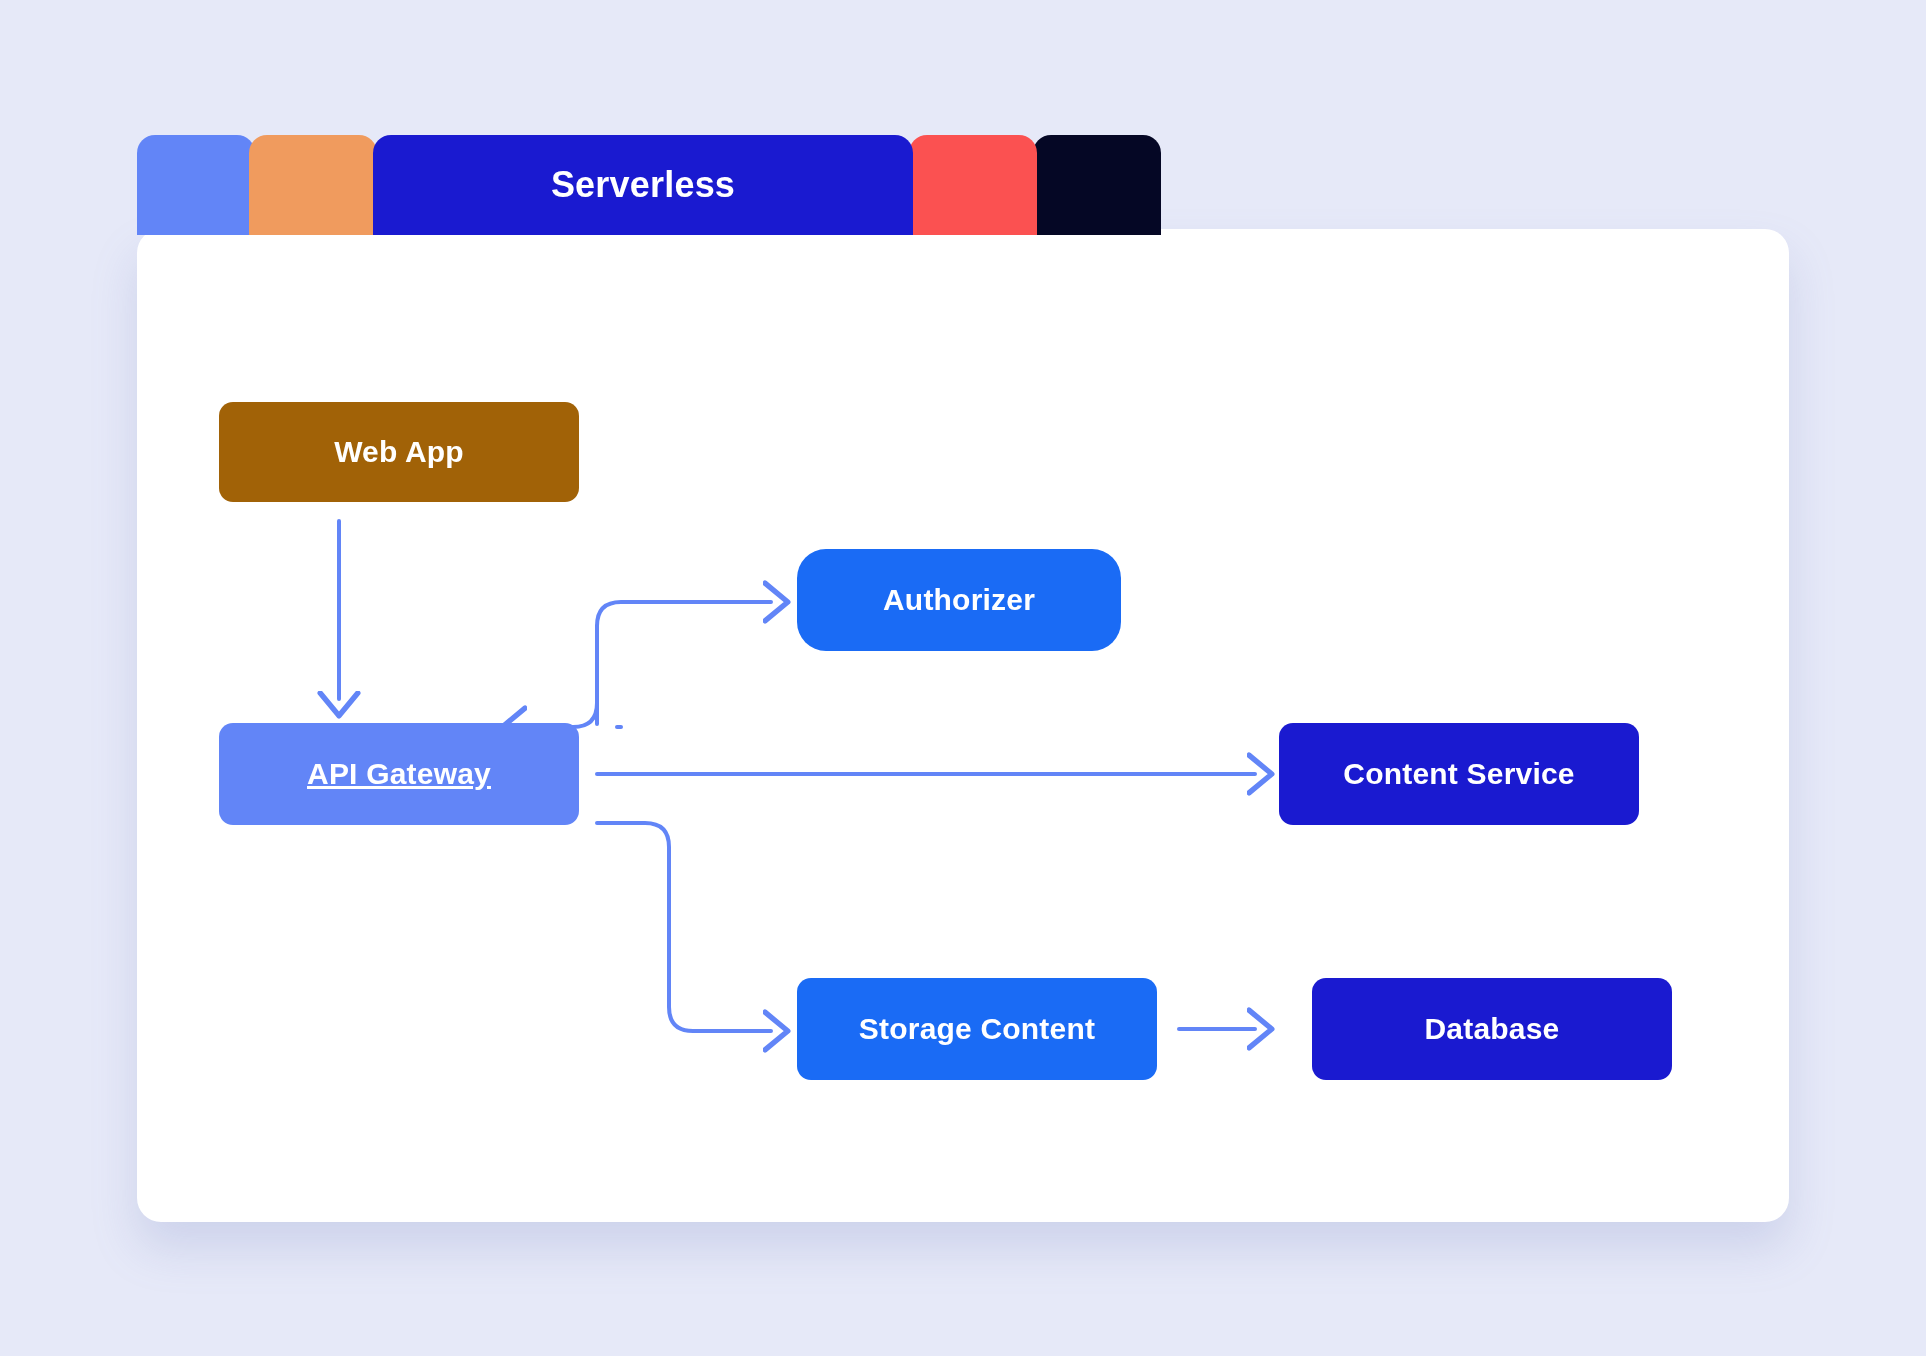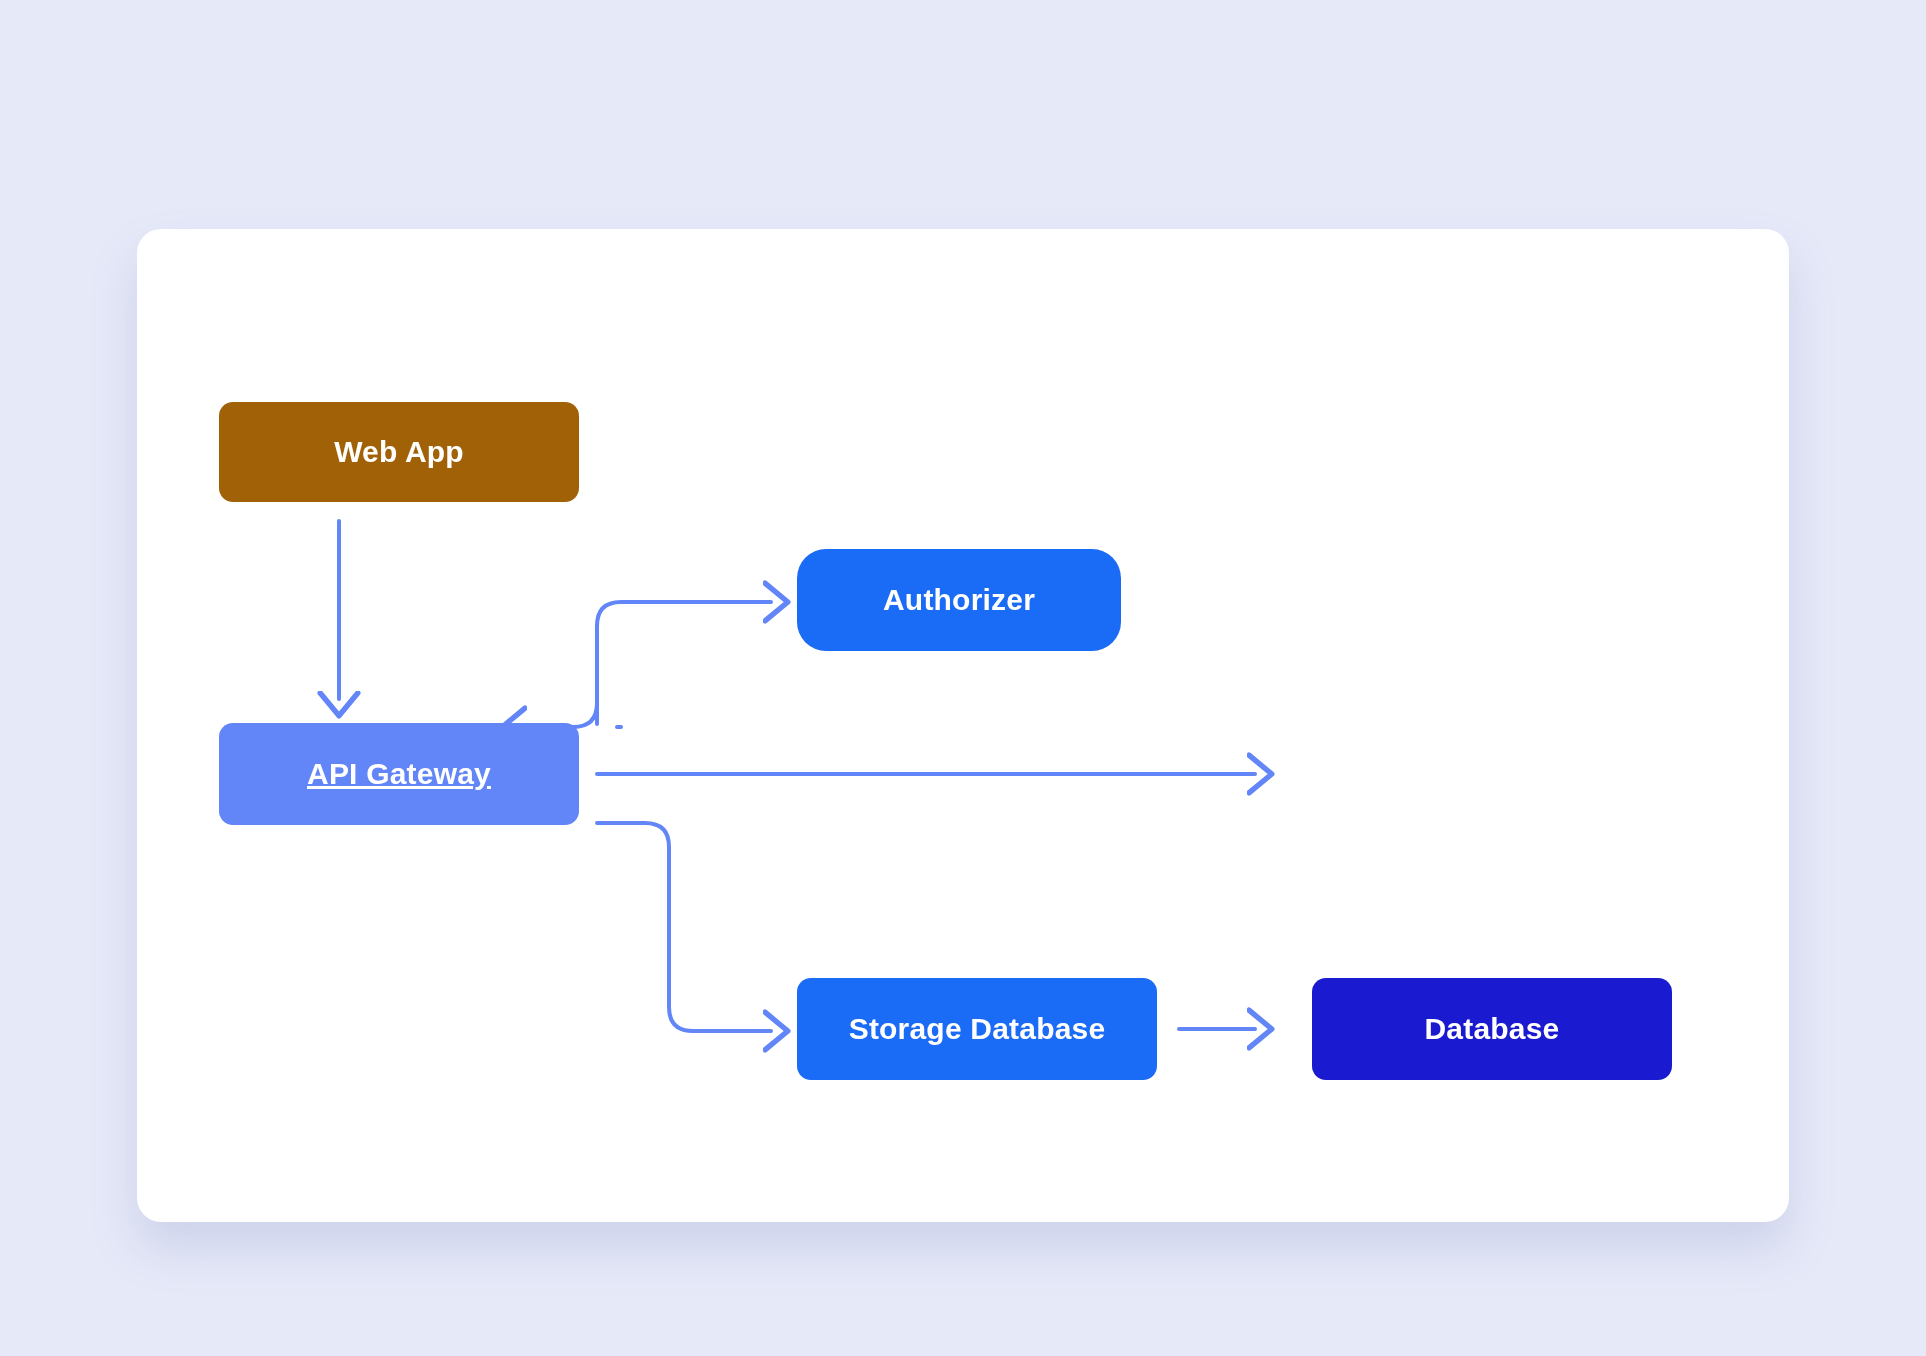--- a/index.html
+++ b/index.html
@@ -100,20 +100,34 @@
     pointer-events: none;
   }
 </style>
 </head>
 <body>
 
 <div id="stage">
 
   <div id="window">
 
+    <div id="tabstrip">
+
+      <div class="tab" style="left:0px;width:118px;background:#6285f7;z-index:1;"></div>
+
+      <div class="tab" style="left:112px;width:128px;background:#f09b5e;z-index:2;"></div>
+
+      <div class="tab" style="left:236px;width:540px;background:#1a1ad0;z-index:5;">
+        <span class="tab-title">Serverless</span>
+      </div>
+
+      <div class="tab" style="left:772px;width:128px;background:#fb5151;z-index:4;"></div>
+
+      <div class="tab" style="left:896px;width:128px;background:#050725;z-index:3;"></div>
+    </div>
 
     <div id="card">
 
       <div id="diagram">
 
         <svg class="connectors" viewBox="0 0 1652 993">
           <defs>
             <marker id="arrow-r" markerWidth="13" markerHeight="13" refX="2" refY="5.5" orient="auto" markerUnits="strokeWidth">
               <path d="M0.5,0.8 L6.2,5.5 L0.5,10.2" fill="none" stroke="#6285f7" stroke-width="1.35" stroke-linecap="round" stroke-linejoin="round"></path>
             </marker>
@@ -146,23 +160,26 @@
 
         <div class="node" style="left:82px;top:494px;width:360px;height:102px;background:#6285f7;text-decoration:underline;">
           <span>API Gateway</span>
         </div>
 
         <div class="node" style="left:660px;top:320px;width:324px;height:102px;background:#1a6bf5;border-radius:29px;">
           <span>Authorizer</span>
         </div>
 
         <div class="node" style="left:660px;top:749px;width:360px;height:102px;background:#1a6bf5;">
-          <span>Storage Database</span>
+          <span>Storage Content</span>
         </div>
 
+        <div class="node" style="left:1142px;top:494px;width:360px;height:102px;background:#1a1ad0;">
+          <span>Content Service</span>
+        </div>
 
         <div class="node" style="left:1142px;top:749px;width:360px;height:102px;background:#1a1ad0;margin-left:33px;">
           <span>Database</span>
         </div>
 
       </div>
     </div>
 
   </div>
 </div>

